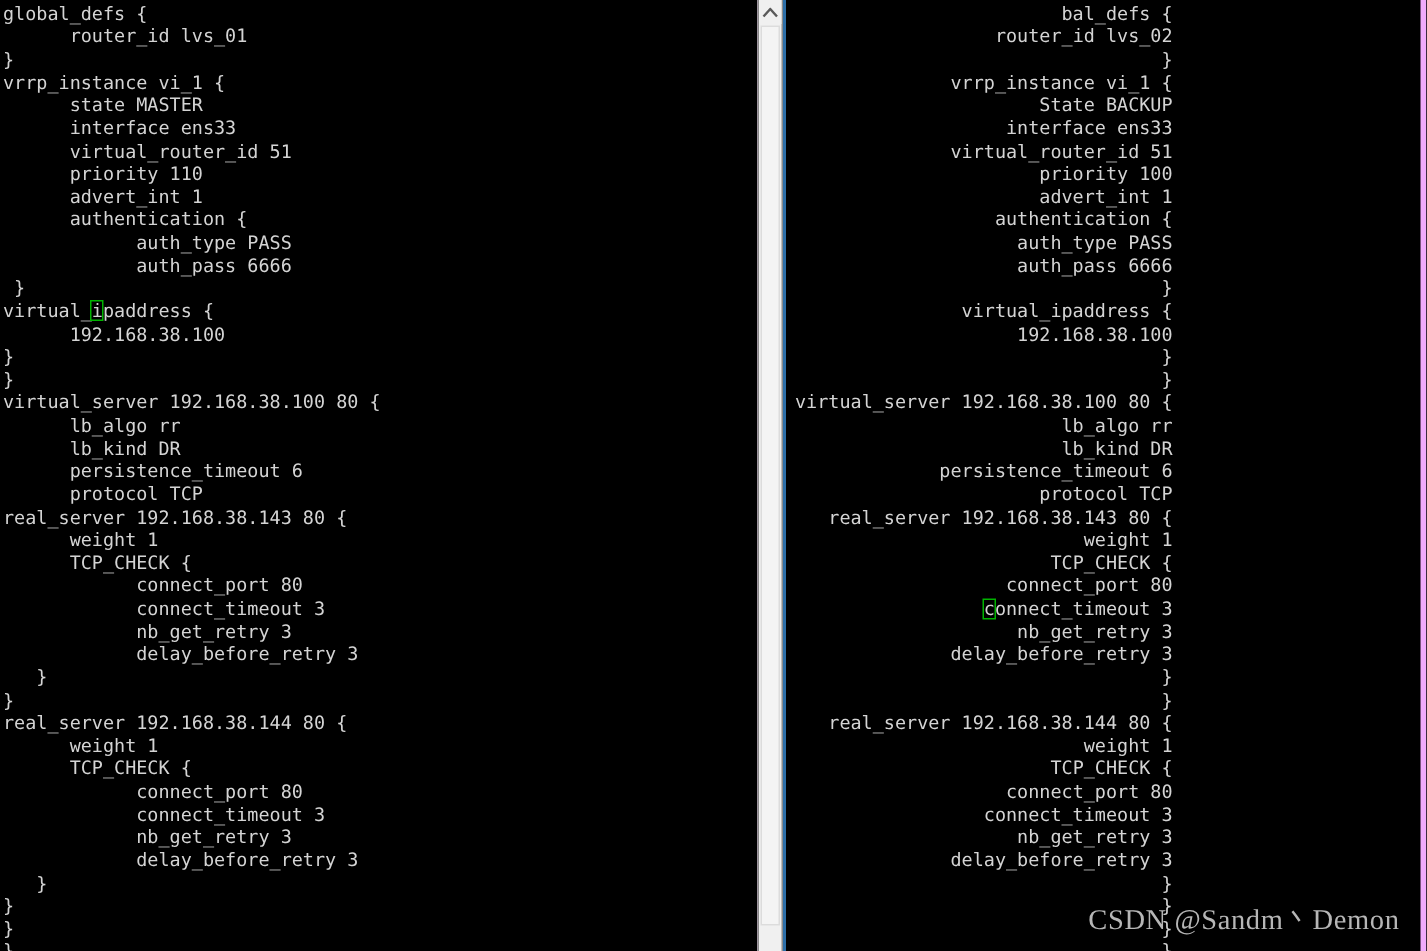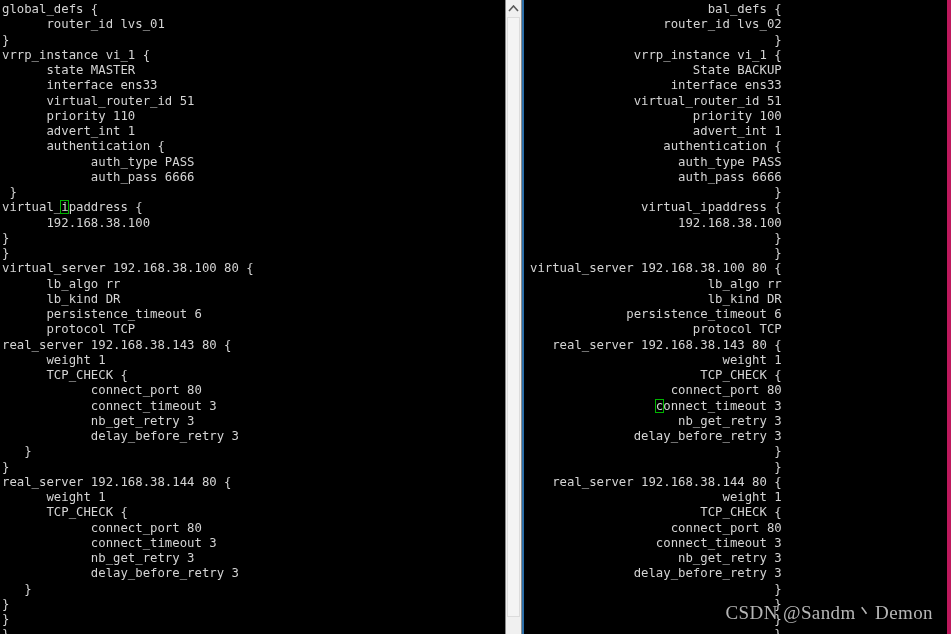--- a/index.html
+++ b/index.html
@@ -9,21 +9,21 @@
     background: #000;
     overflow: hidden;
   }
   body {
     font-family: "DejaVu Sans Mono", "Liberation Mono", monospace;
   }
   .screen {
     position: relative;
     width: 951px;
     height: 634px;
-    background: #be185d;
+    background: #f0abfc;
     display: flex;
     flex-direction: row;
     overflow: hidden;
   }
 
   
   .pane {
     position: relative;
     height: 634px;
     background: #000000;

